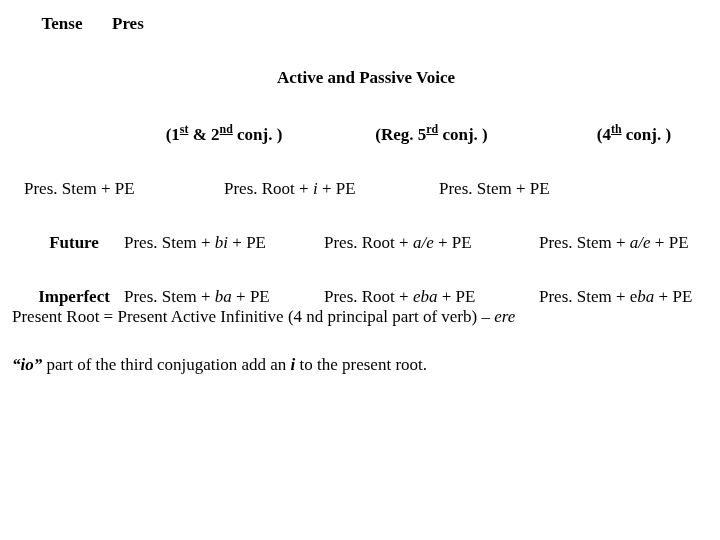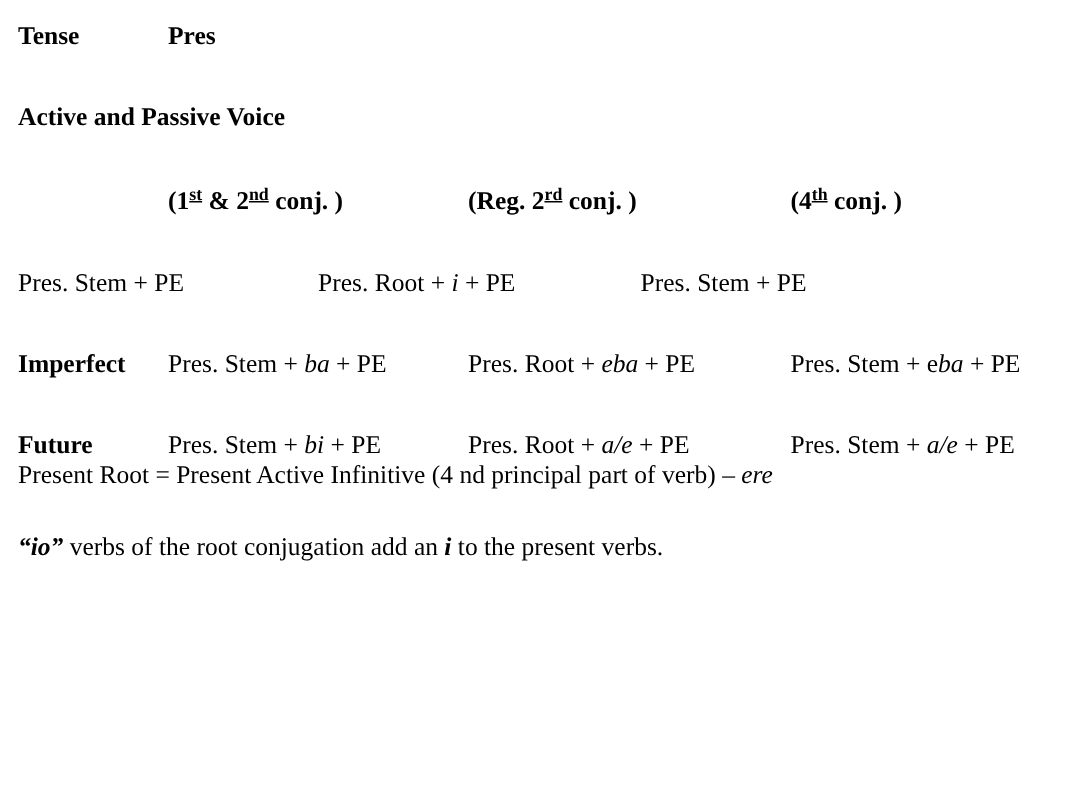--- a/index.html
+++ b/index.html
@@ -9,32 +9,32 @@
     height: 540px;
     background: #ffffff;
     font-family: "Times New Roman", Times, serif;
     font-size: 17px;
     color: #000000;
   }
   .page {
     padding: 14px 12px;
     box-sizing: border-box;
   }
-  .bold { font-weight: bold; }
+  .bold { font-weight: bold; text-align: center; }
   .ital { font-style: italic; }
   .row {
     display: flex;
     flex-direction: row;
     align-items: baseline;
   }
   .col-tense  { width: 100px; flex: 0 0 100px; }
   .col-a      { width: 200px; flex: 0 0 200px; }
   .col-b      { width: 215px; flex: 0 0 215px; }
   .col-c      { width: 190px; flex: 0 0 190px; }
-  .gap-lg { margin-top: 34px; }
+  .gap-lg { margin-top: 34px; margin-left: 12px; }
   .gap-md { margin-top: 28px; }
   sup { font-size: 0.7em; text-decoration: underline; }
 </style>
 </head>
 <body>
 
 <div class="page">
 
   <div class="row">
     <div class="col-tense bold">Tense</div>
@@ -42,62 +42,62 @@
   </div>
 
   <div class="bold gap-lg">Active and Passive Voice</div>
 
   <div class="row gap-lg">
     <div class="col-tense"></div>
     <div class="col-a bold">
       <span>(1</span><sup>st</sup><span> &amp; 2</span><sup>nd</sup><span> conj. )</span>
     </div>
     <div class="col-b bold">
-      <span>(Reg. 2</span><sup>rd</sup><span> conj. )</span>
+      <span>(Reg. 5</span><sup>rd</sup><span> conj. )</span>
     </div>
     <div class="col-c bold">
       <span>(4</span><sup>th</sup><span> conj. )</span>
     </div>
   </div>
 
   <div class="row gap-lg">
     <div class="col-a">Pres. Stem + PE</div>
     <div class="col-b">
       <span>Pres. Root + </span><span class="ital">i</span><span> + PE</span>
     </div>
     <div class="col-c">Pres. Stem + PE</div>
   </div>
 
   <div class="row gap-lg">
+    <div class="col-tense bold">Future</div>
+    <div class="col-a">
+      <span>Pres. Stem + </span><span class="ital">bi</span><span> + PE</span>
+    </div>
+    <div class="col-b">
+      <span>Pres. Root + </span><span class="ital">a/e</span><span> + PE</span>
+    </div>
+    <div class="col-c">
+      <span>Pres. Stem + </span><span class="ital">a/e</span><span> + PE</span>
+    </div>
+  </div>
+
+  <div class="row gap-lg">
     <div class="col-tense bold">Imperfect</div>
     <div class="col-a">
       <span>Pres. Stem + </span><span class="ital">ba</span><span> + PE</span>
     </div>
     <div class="col-b">
       <span>Pres. Root + </span><span class="ital">eba</span><span> + PE</span>
     </div>
     <div class="col-c">
       <span>Pres. Stem + e</span><span class="ital">ba</span><span> + PE</span>
     </div>
   </div>
 
-  <div class="row gap-lg">
-    <div class="col-tense bold">Future</div>
-    <div class="col-a">
-      <span>Pres. Stem + </span><span class="ital">bi</span><span> + PE</span>
-    </div>
-    <div class="col-b">
-      <span>Pres. Root + </span><span class="ital">a/e</span><span> + PE</span>
-    </div>
-    <div class="col-c">
-      <span>Pres. Stem + </span><span class="ital">a/e</span><span> + PE</span>
-    </div>
-  </div>
-
   <div>
     <span>Present Root = Present Active Infinitive (4 nd principal part of verb) – </span><span class="ital">ere</span>
   </div>
 
   <div class="gap-md">
-    <span class="bold ital">“io” </span><span>verbs of the root conjugation add an </span><span class="bold ital">i</span><span> to the present verbs.</span>
+    <span class="bold ital">“io” </span><span>part of the third conjugation add an </span><span class="bold ital">i</span><span> to the present root.</span>
   </div>
 
 </div>
 
 </body></html>

